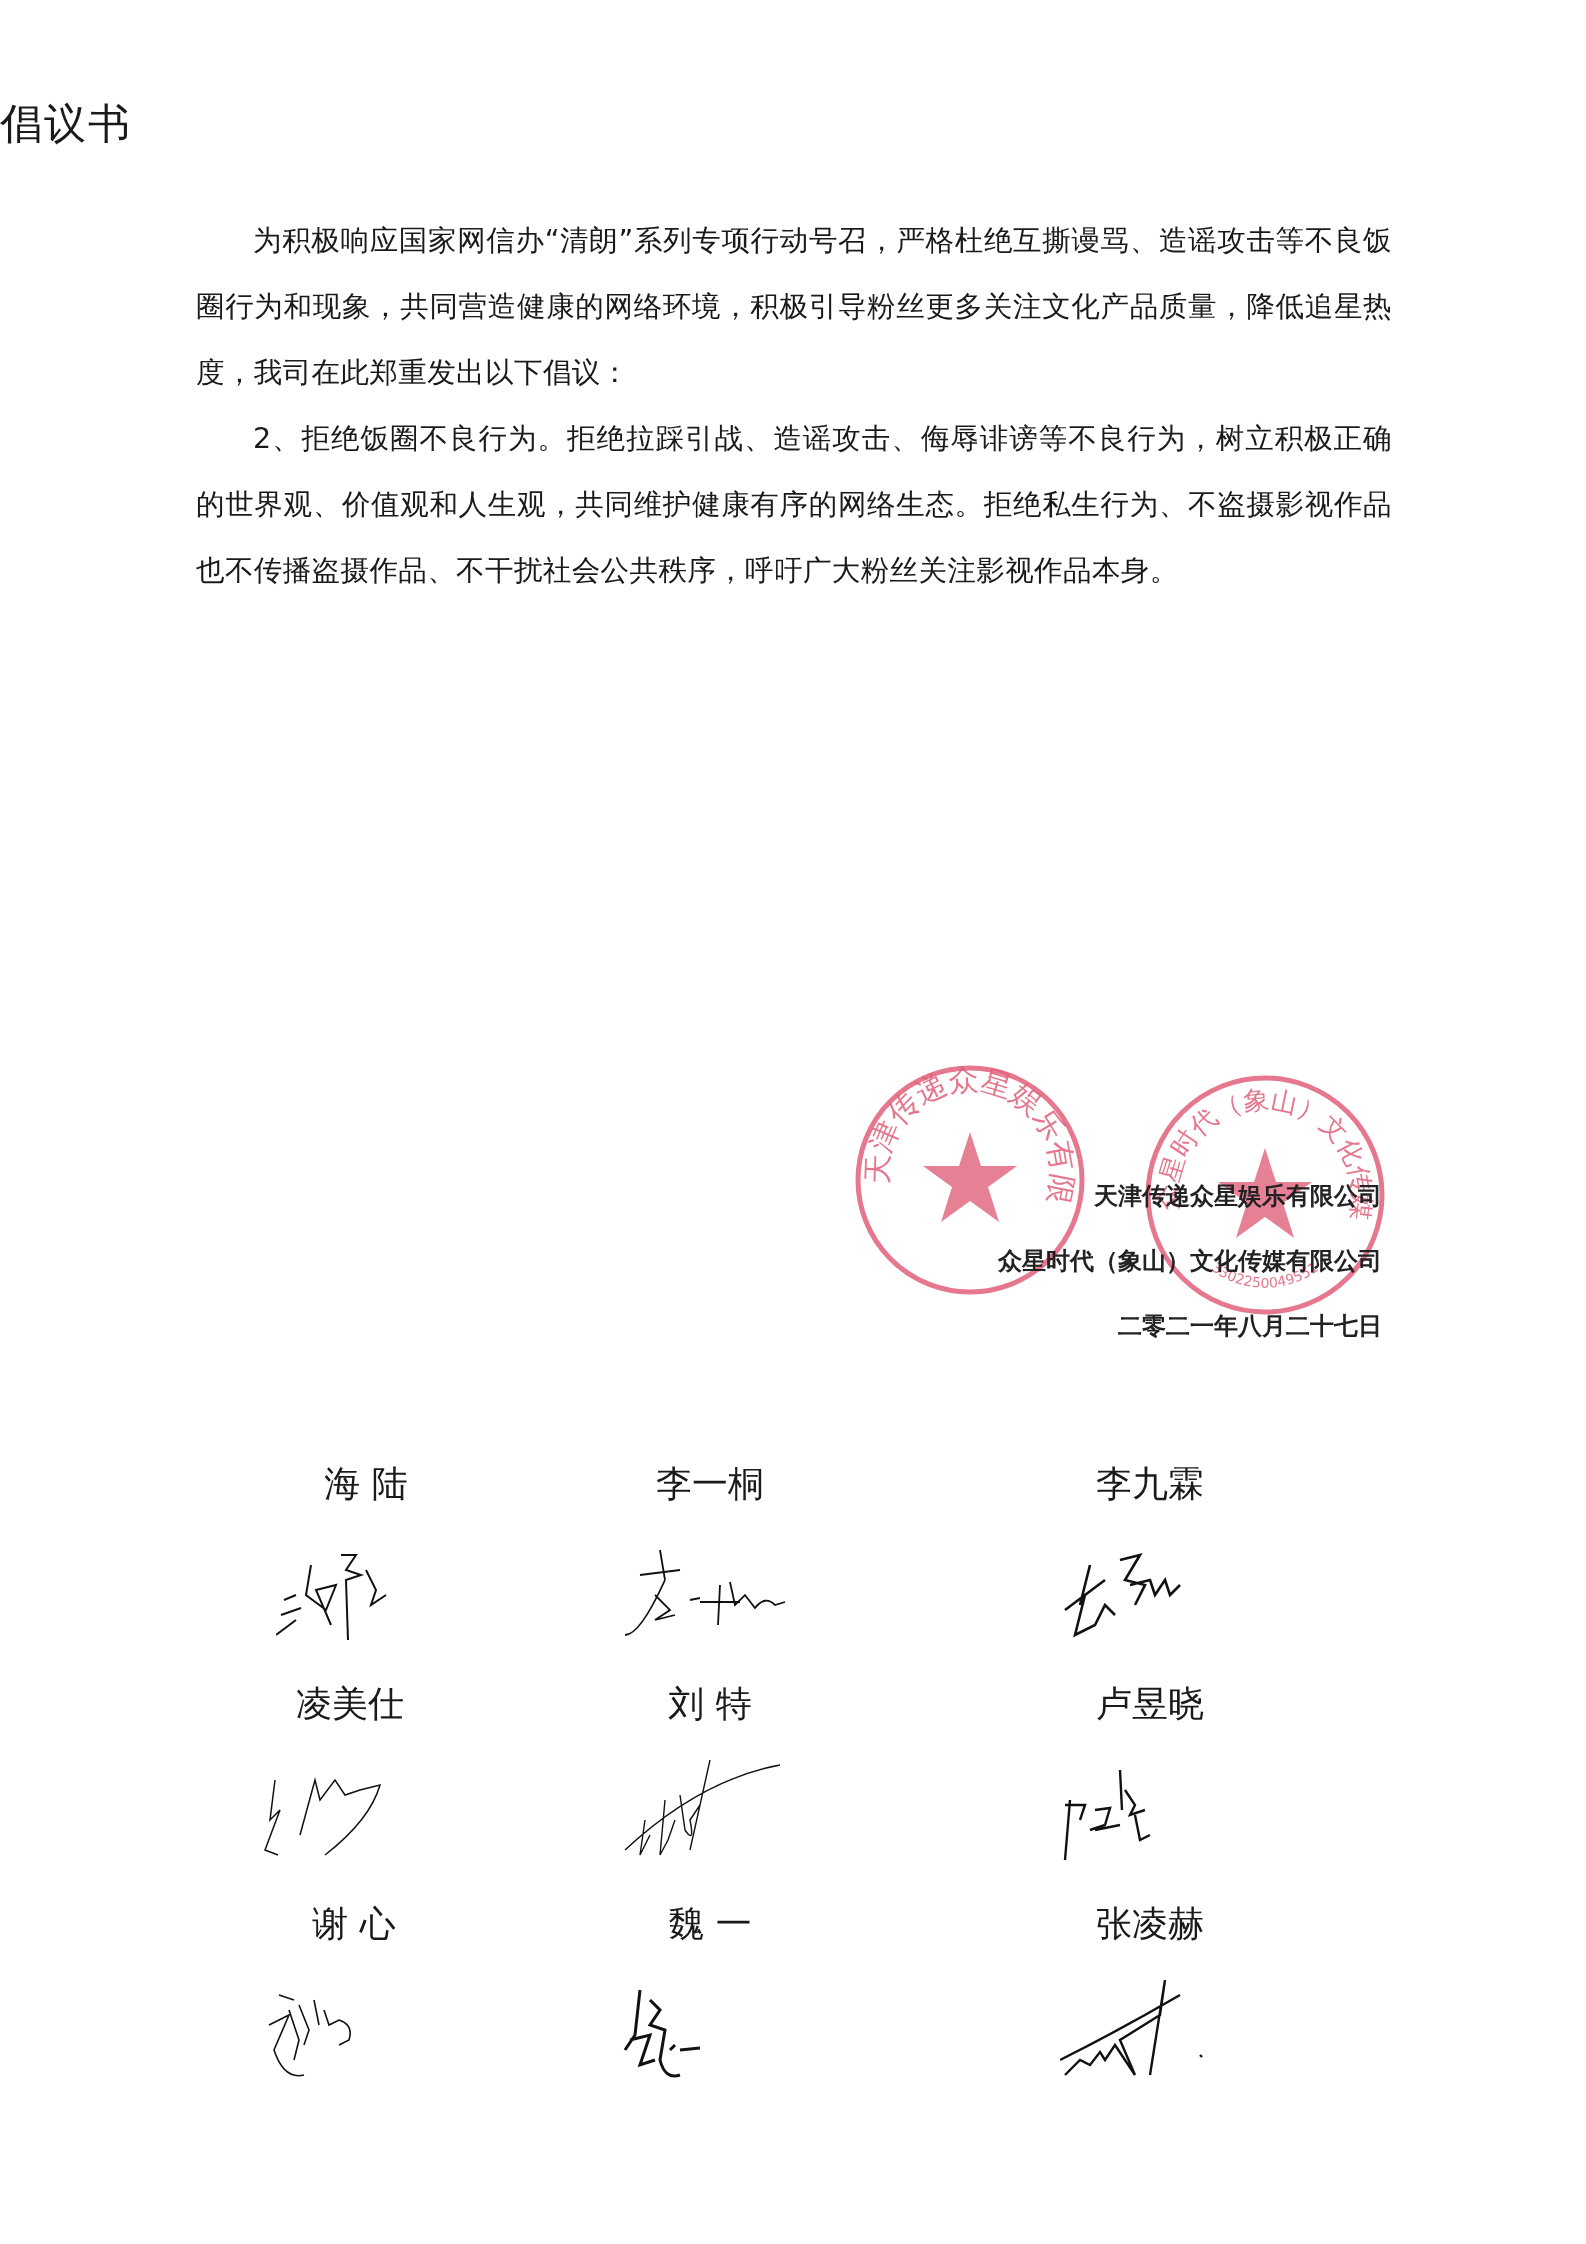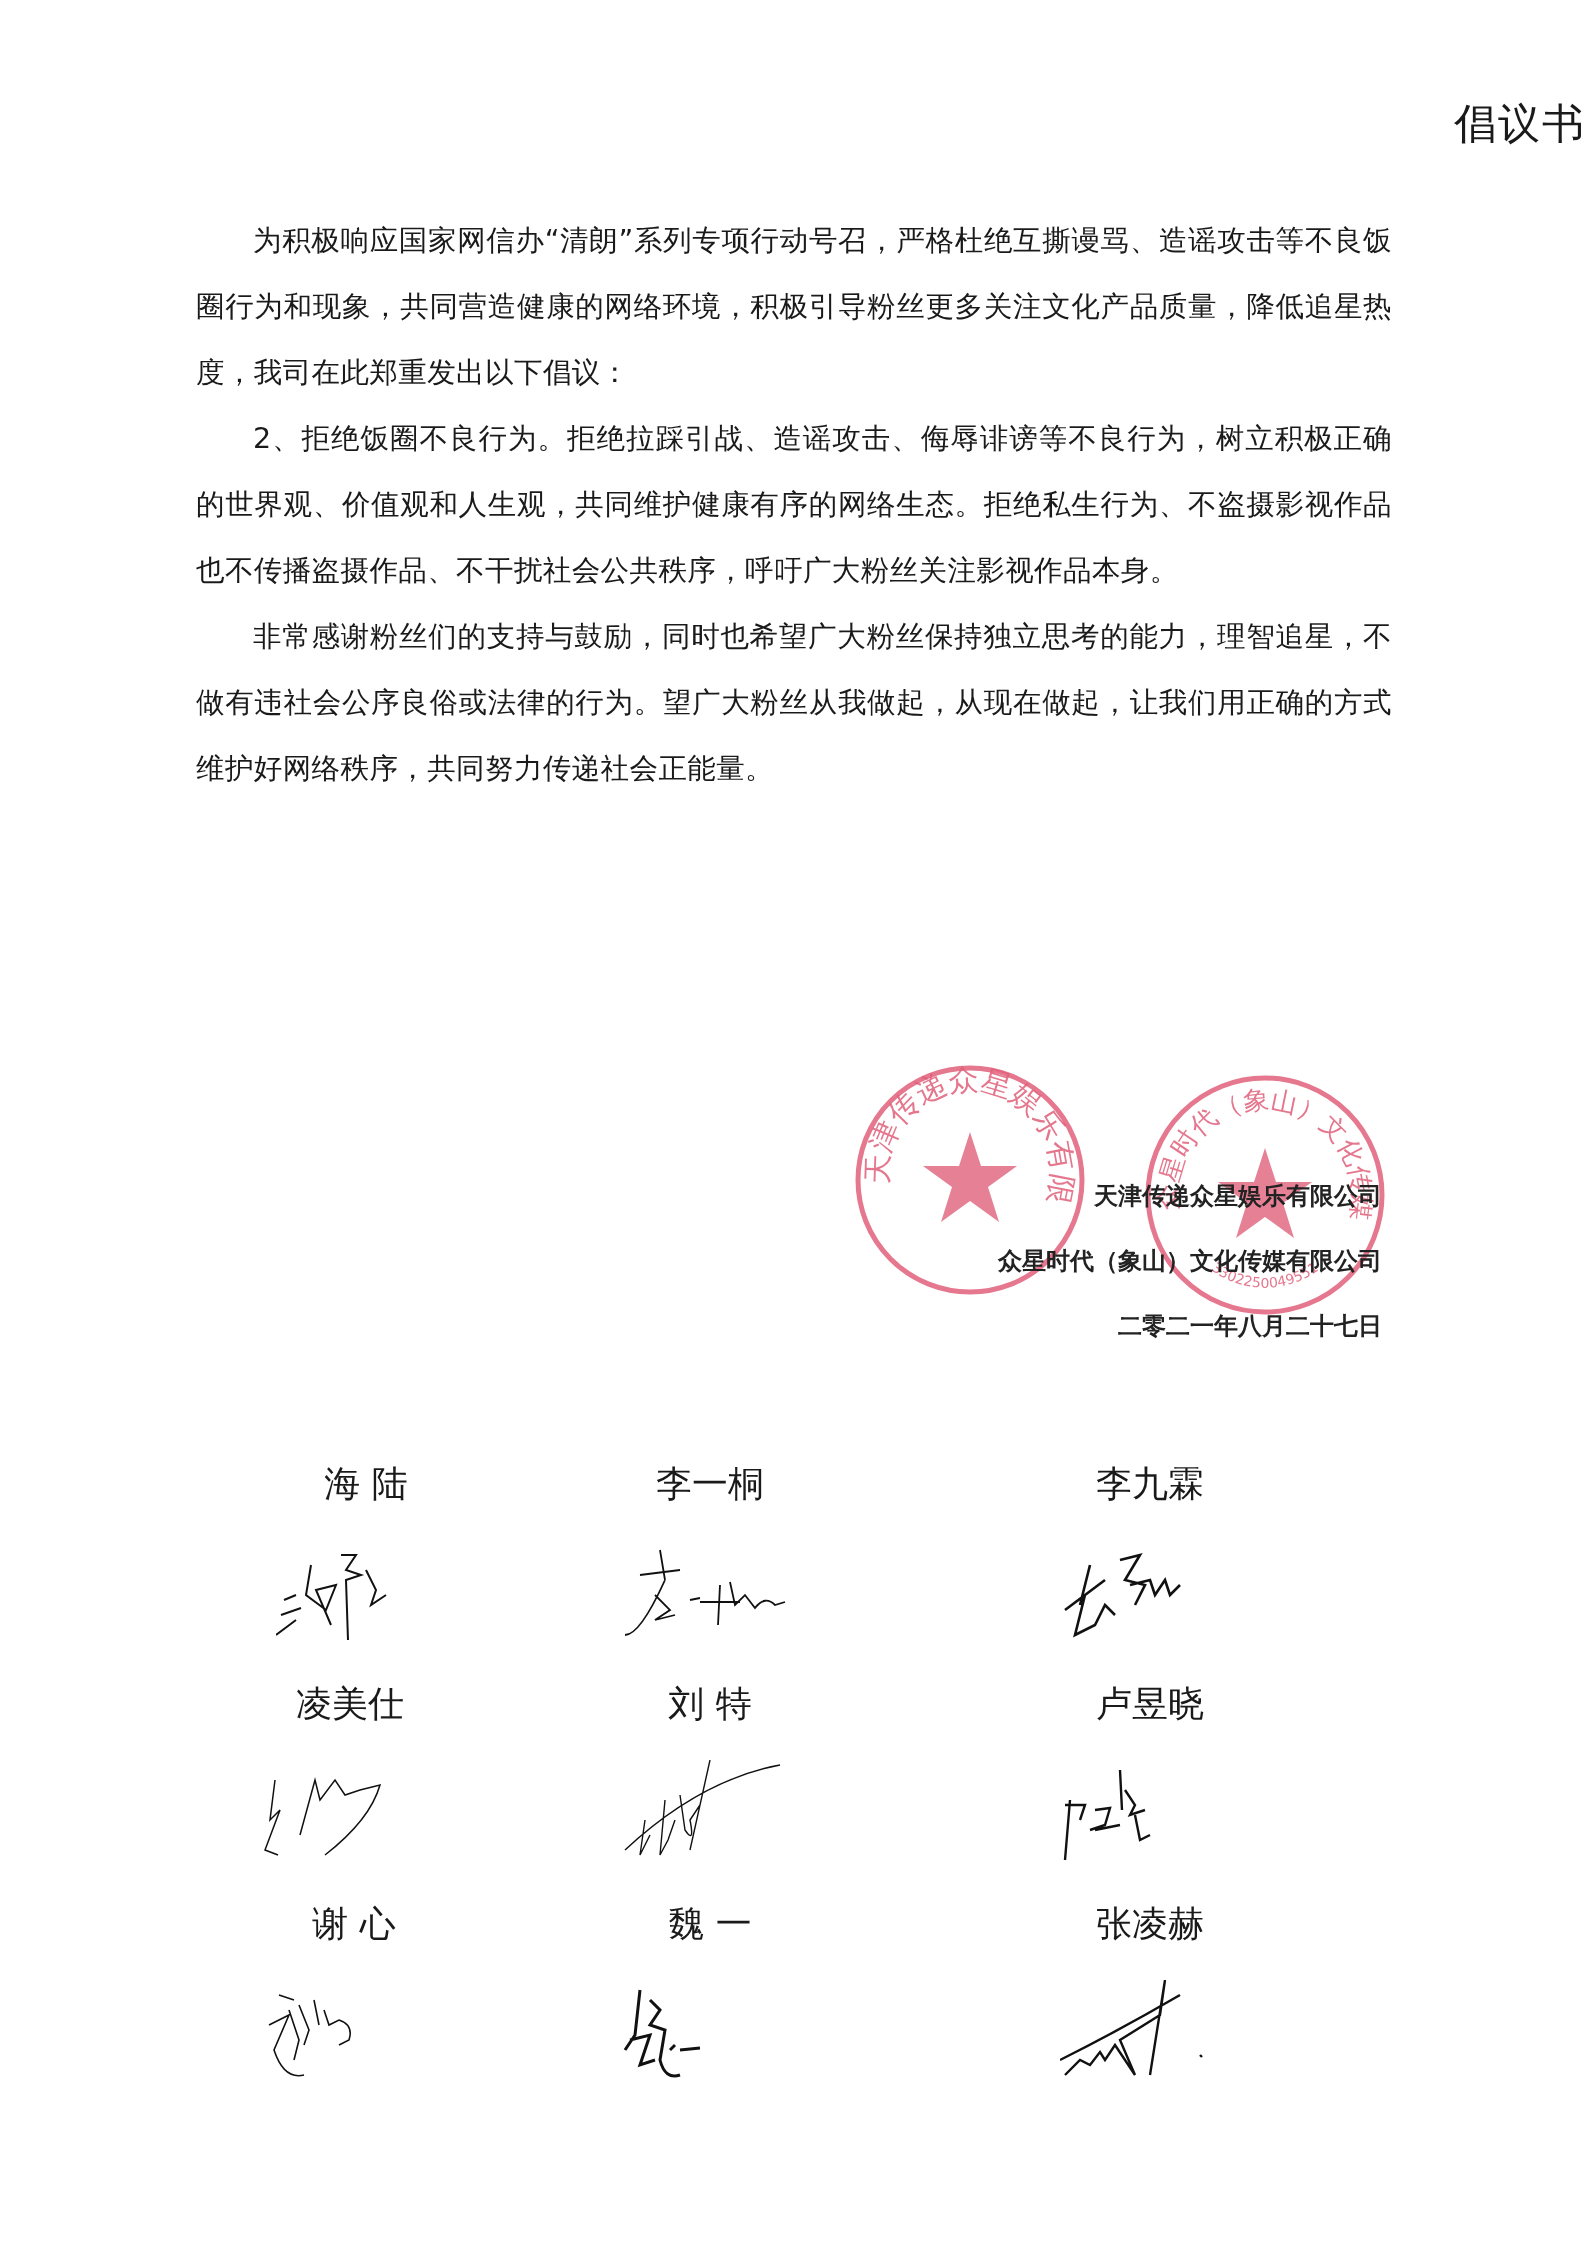--- a/index.html
+++ b/index.html
@@ -1,39 +1,38 @@
 <!DOCTYPE html>
 <html><head>
 <meta charset="utf-8">
 <style>
   html, body { margin: 0; padding: 0; background: #ffffff; }
   body { width: 1586px; height: 2244px; position: relative; overflow: hidden;
          font-family: "DejaVu Sans", "Liberation Sans", sans-serif; color: #1a1a1a; }
-  .title { position: absolute; left: 0; width: 1586px; top: 96px; text-align: right;
+  .title { position: absolute; left: 0; width: 1586px; top: 96px; text-align: left;
            font-size: 42px; letter-spacing: 2px; color: #1a1a1a; }
   .body-text { position: absolute; left: 196px; width: 1196px; top: 208px; }
   .para { font-size: 28.5px; line-height: 66px; text-indent: 57px; margin: 0; text-align: justify;
           letter-spacing: 0.4px; }
   .seal-area { position: absolute; left: 850px; top: 1060px; width: 560px; height: 300px; }
   .seal { position: absolute; }
   .seal-line { position: absolute; right: 28px; font-size: 24px; font-weight: bold; color: #222; white-space: nowrap; }
   .sig-grid { position: absolute; left: 200px; top: 1460px; width: 1200px; }
   .sig-cell { position: absolute; width: 400px; height: 220px; }
   .sig-name { position: absolute; top: 0; left: 0; width: 180px; text-align: center; font-size: 36px; color: #1a1a1a; white-space: pre; }
   .sig-scribble { position: absolute; top: 80px; left: 0; }
 </style>
 </head>
 <body>
 
 <div class="title">倡议书</div>
 
 <div class="body-text">
   <p class="para">为积极响应国家网信办“清朗”系列专项行动号召，严格杜绝互撕谩骂、造谣攻击等不良饭圈行为和现象，共同营造健康的网络环境，积极引导粉丝更多关注文化产品质量，降低追星热度，我司在此郑重发出以下倡议：</p>
   <p class="para">2、拒绝饭圈不良行为。拒绝拉踩引战、造谣攻击、侮辱诽谤等不良行为，树立积极正确的世界观、价值观和人生观，共同维护健康有序的网络生态。拒绝私生行为、不盗摄影视作品也不传播盗摄作品、不干扰社会公共秩序，呼吁广大粉丝关注影视作品本身。</p>
-  <p class="para">非常感谢粉丝们的支持与鼓励，同时也希望广大粉丝保持独立思考的能力，理智追星，不做有违社会公序良俗或法律的行为。望广大粉丝从我做起，从现在做起，让我们用正确的方式维护好网络秩序，共同努力传递社会正能量。</p>
 </div>
 
 <div class="seal-area">
   <svg class="seal" style="left:0;top:0" width="240" height="240" viewBox="0 0 240 240">
     <defs>
       <path id="arc1" d="M 40 130 A 82 82 0 1 1 200 130"></path>
     </defs>
     <circle cx="120" cy="120" r="112" fill="none" stroke="#e0607a" stroke-width="5" opacity="0.85"></circle>
     <polygon points="120,72 131,106 167,106 138,127 149,162 120,141 91,162 102,127 73,106 109,106" fill="#e0607a" opacity="0.8"></polygon>
     <text font-size="30" fill="#e0607a" opacity="0.85" font-family="DejaVu Sans, sans-serif"><textPath href="#arc1" startOffset="2%">天津传递众星娱乐有限公司</textPath></text>

